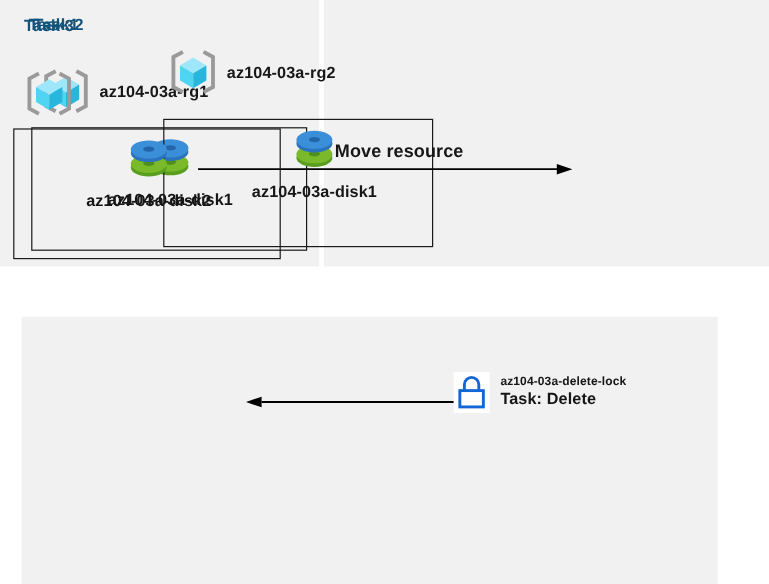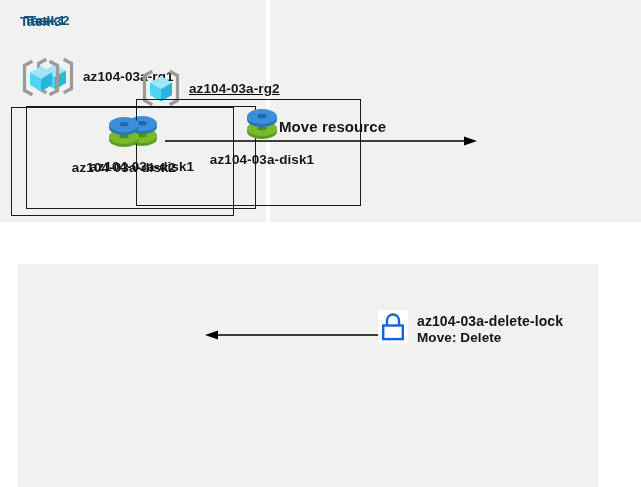--- a/index.html
+++ b/index.html
@@ -54,21 +54,21 @@
 
   
   .rg-row {
     position: absolute;
     display: flex;
     align-items: center;
     gap: 7px;
     white-space: nowrap;
   }
   #rg-row-task1 { left: 34px;  top: 56px; }
-  #rg-row-task2 { left: 140px; top: 68px; text-decoration: underline; }
+  #rg-row-task2 { left: 140px; top: 40px; }
   #rg-row-task3 { left: 20px;  top: 58px; }
 
   .rg-icon { width: 42px; height: 40px; display: block; flex: 0 0 auto; }
   .rg-label {
     font-size: 13.5px;
     font-weight: bold;
     color: #161616;
     letter-spacing: .1px;
   }
 
@@ -121,21 +121,21 @@
   }
   .lock-icon-wrap {
     background: #ffffff;
     width: 30px; height: 34px;
     display: flex; align-items: center; justify-content: center;
     flex: 0 0 auto;
   }
   .lock-icon { width: 26px; height: 30px; display: block; }
   .lock-texts { display: flex; flex-direction: column; gap: 1px; padding-top: 3px; }
   .lock-name {
-    font-size: 14px;
+    font-size: 10px;
     font-weight: bold;
     color: #161616;
     letter-spacing: .1px;
   }
   .lock-type-line { font-size: 13.5px; color: #161616; letter-spacing: .1px; }
   .lock-type-key { font-weight: bold; }
   .lock-type-val { font-weight: bold; }
 </style>
 </head>
 <body>
@@ -251,18 +251,18 @@
   <div id="lock-block">
     <span class="lock-icon-wrap">
       <svg class="lock-icon" viewBox="0 0 26 30" xmlns="http://www.w3.org/2000/svg">
         <path d="M7 13 L7 8.5 A6 6 0 0 1 19 8.5 L19 13" fill="none" stroke="#1266d6" stroke-width="2.4"></path>
         <rect x="3.2" y="13.5" width="19.6" height="13.6" fill="none" stroke="#1266d6" stroke-width="2.4"></rect>
       </svg>
     </span>
     <span class="lock-texts">
       <span class="lock-name">az104-03a-delete-lock</span>
       <span class="lock-type-line">
-        <span class="lock-type-key">Move: </span><span class="lock-type-val">Delete</span>
+        <span class="lock-type-key">Task: </span><span class="lock-type-val">Delete</span>
       </span>
     </span>
   </div>
 
 </div>
 
 </body></html>

